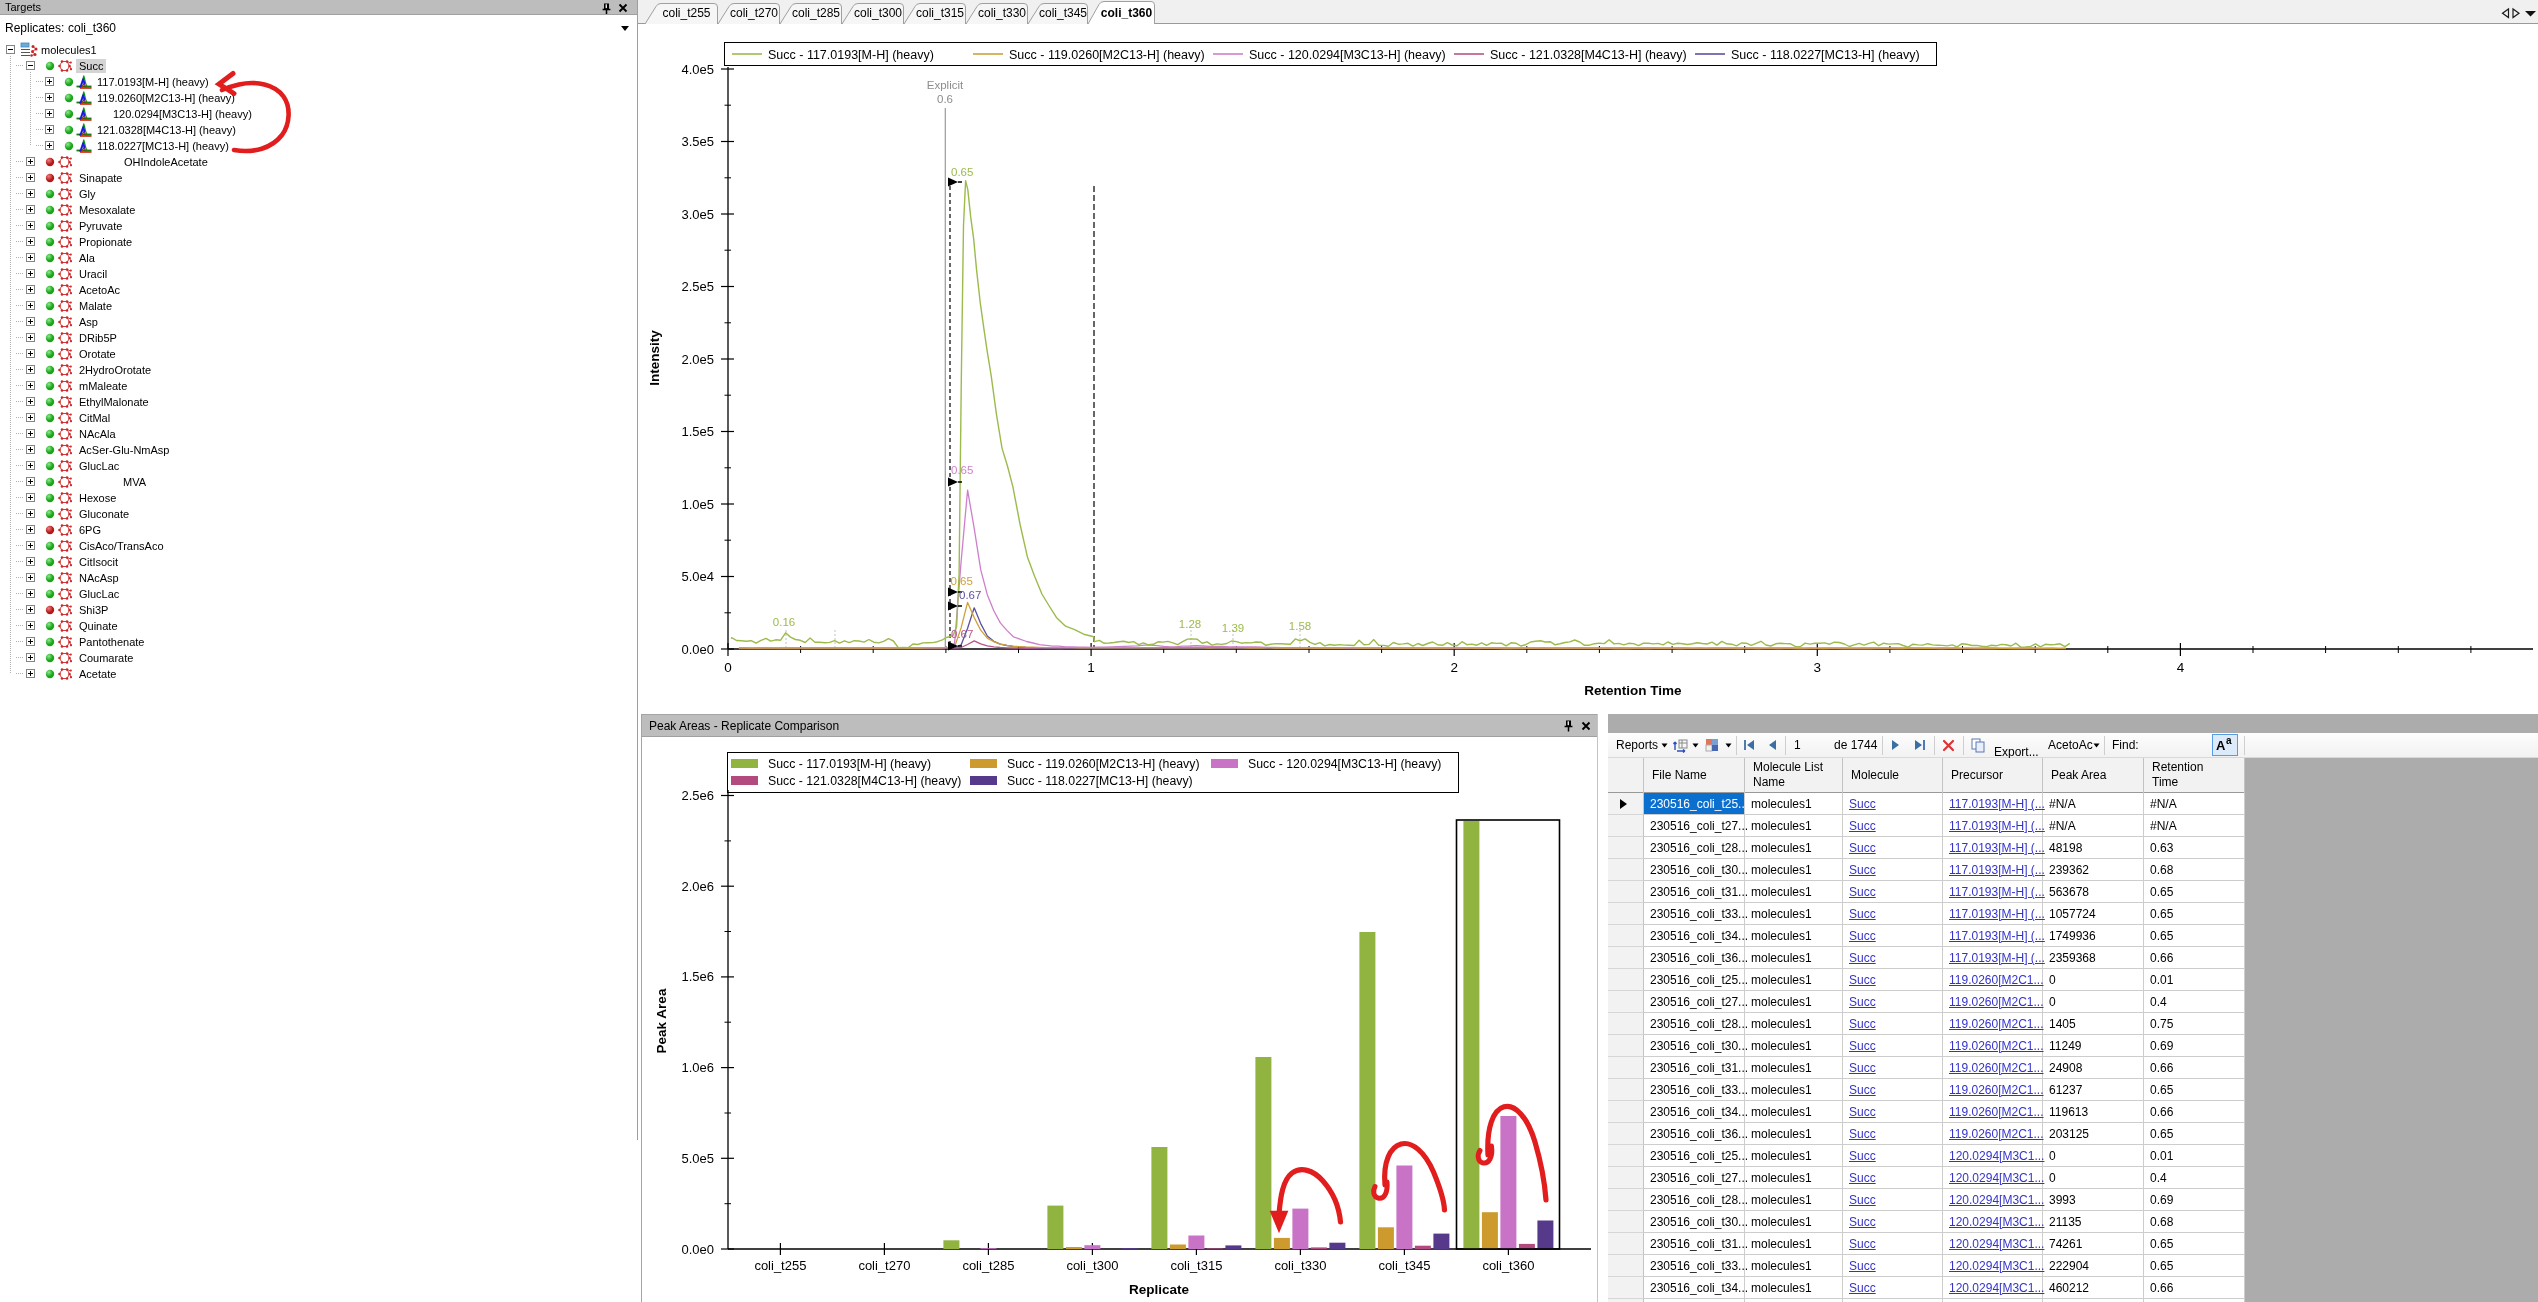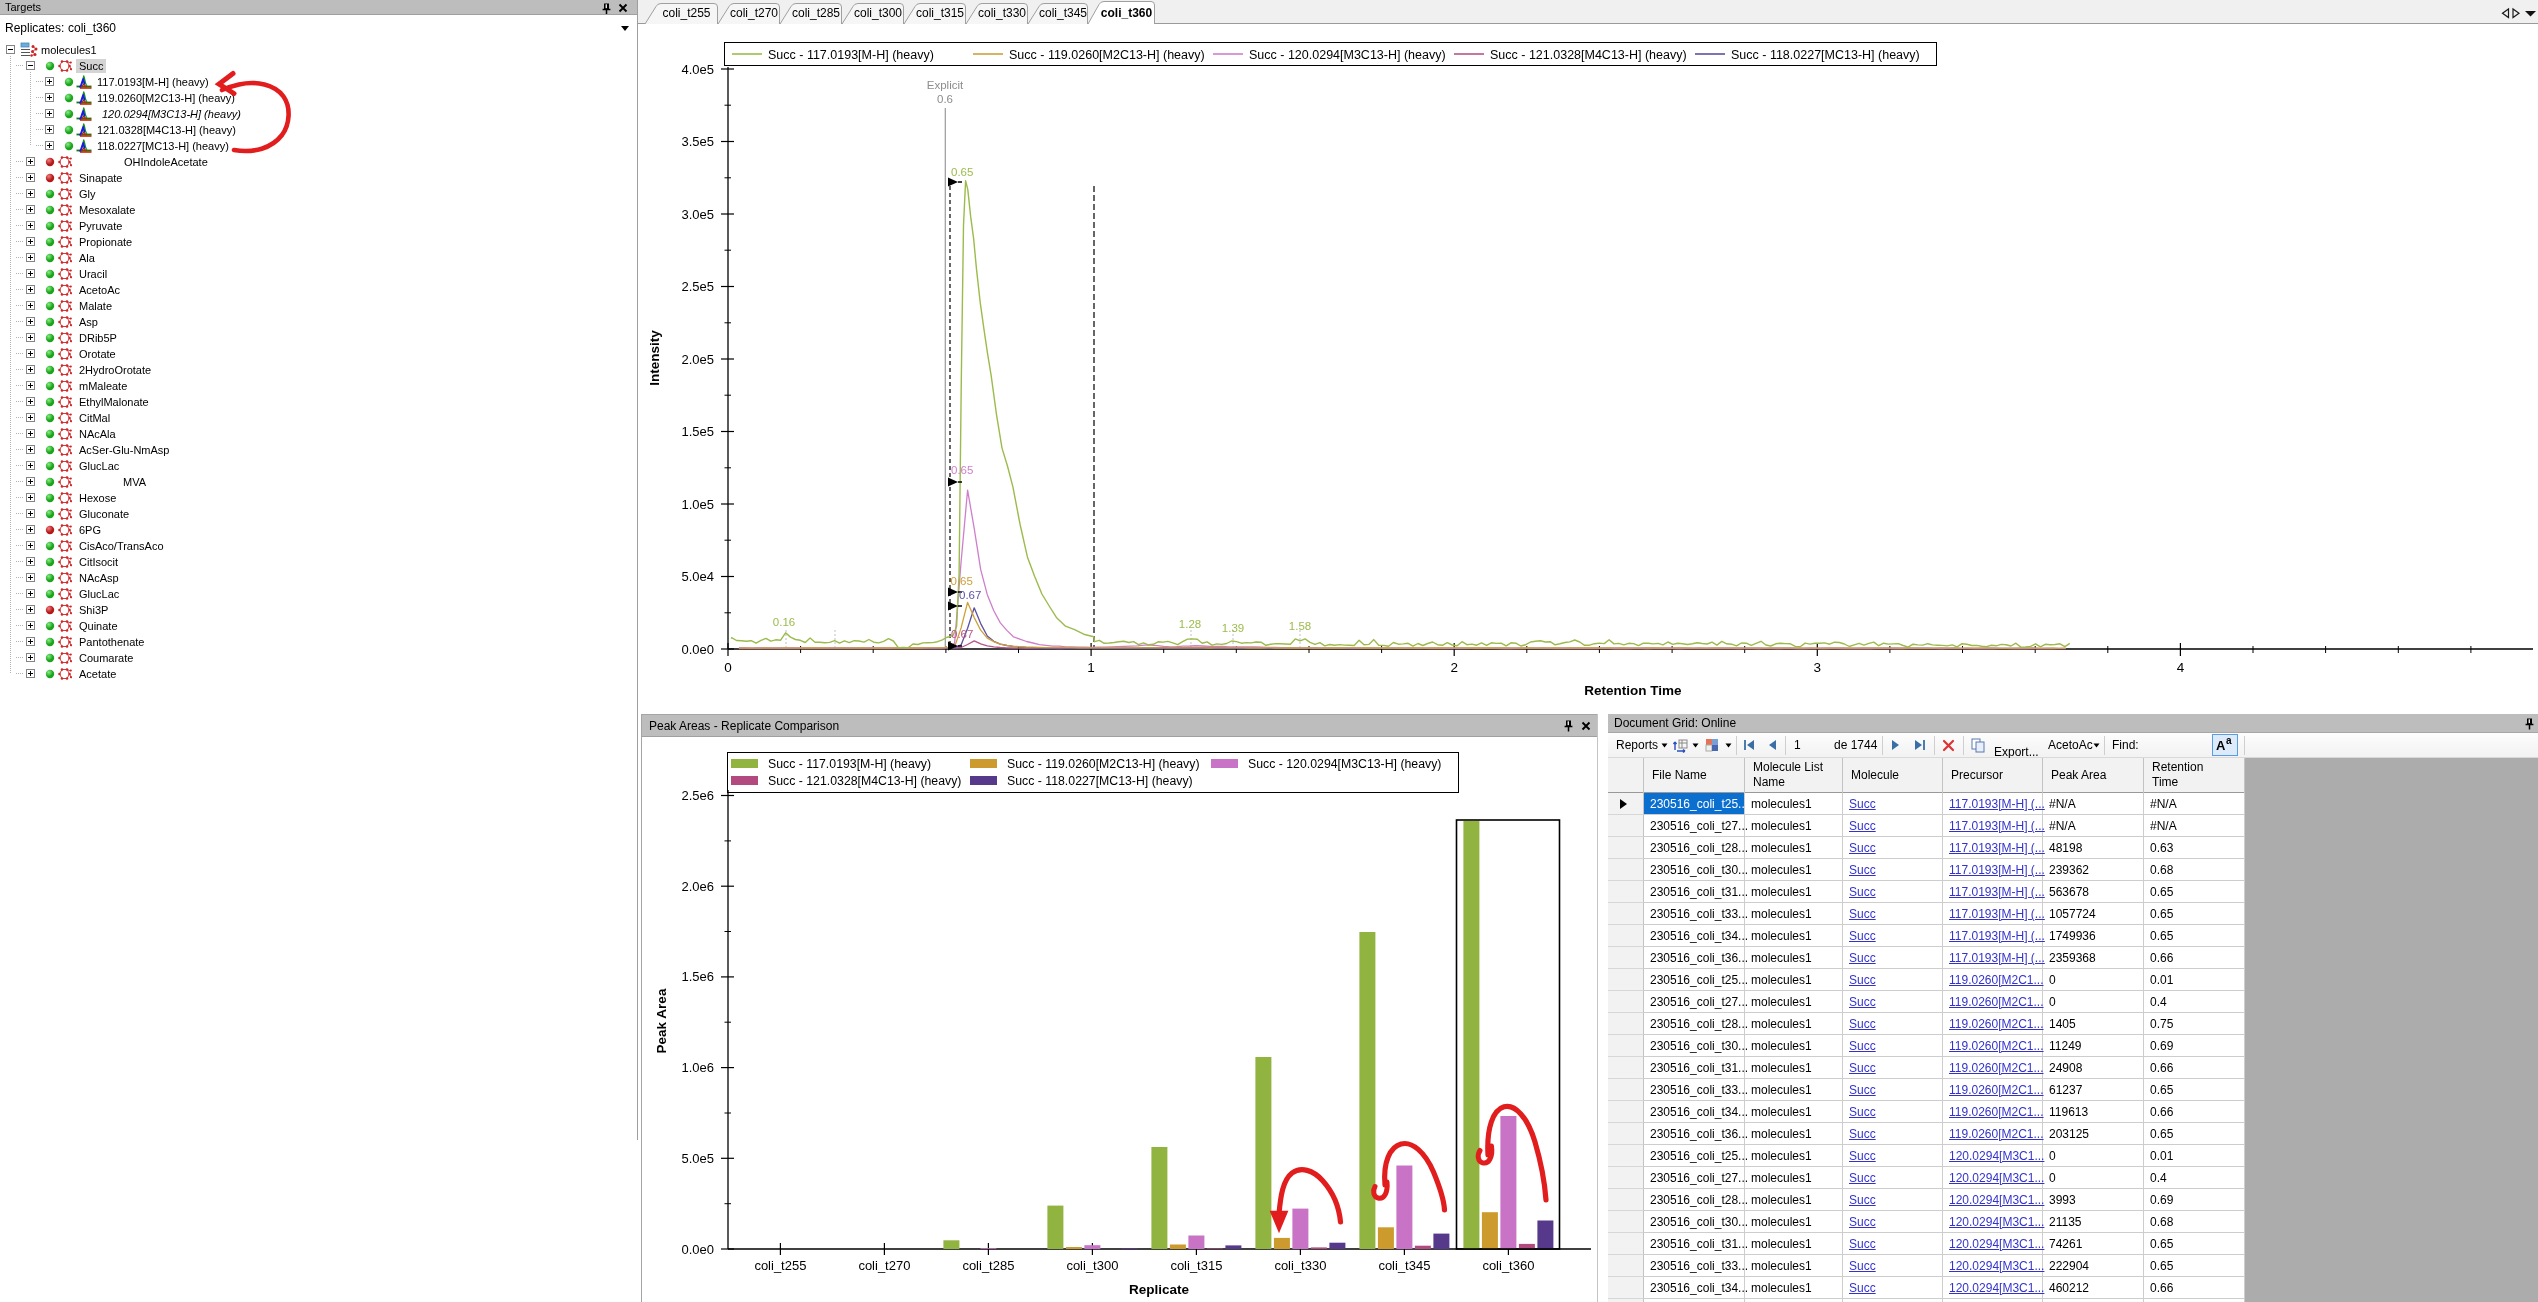--- a/index.html
+++ b/index.html
@@ -171,21 +171,21 @@
         </defs>
         <circle cx="5" cy="5" r="4.2" fill="url(#d64_68)"></circle>
       </svg>
       <svg style="left:76px;top:66px" width="16" height="15" viewBox="0 0 16 15">
         <path d="M0.5 11.5 L15.5 11.5" stroke="#157a15" stroke-width="1.8" fill="none"></path>
         <path d="M4 13 L15.5 13" stroke="#cc2200" stroke-width="1.6" fill="none"></path>
         <path d="M5 12.5 L7.8 9.2 L10.5 12.5" stroke="#cc2200" stroke-width="1.2" fill="none"></path>
         <path d="M4.5 11.5 C6.5 10.5 6.8 2.5 7.8 1 C8.8 2.5 9.2 10.5 11.5 11.5" stroke="#0d990d" stroke-width="1.2" fill="none"></path>
         <path d="M3.5 12.3 C5.5 11.3 6.2 5.5 7.3 4.2 C7.9 4.8 7.9 7.5 8.6 9.5" stroke="#1a1ae0" stroke-width="1.9" fill="none"></path>
       </svg>
-      <div class="abs" style="left:99px;top:66px;padding:0 3px;line-height:14px;font-style:italic;">120.0294[M3C13-H] (heavy)</div>
+      <div class="abs" style="left:110px;top:66px;padding:0 3px;line-height:14px;">120.0294[M3C13-H] (heavy)</div>
       <div class="abs" style="left:45px;top:84px;width:9px;height:9px;border:1px solid #848484;background:#fff">
         <div class="abs" style="left:1px;top:3px;width:5px;height:1px;background:#000"></div>
         <div class="abs" style="left:3px;top:1px;width:1px;height:5px;background:#000"></div>
       </div>
       <svg style="left:64px;top:84px" width="10" height="10" viewBox="0 0 10 10">
         <defs>
           <radialGradient id="d64_84" cx="35%" cy="30%">
             <stop offset="0%" stop-color="#8ae98a"></stop>
             <stop offset="100%" stop-color="#1aa51a"></stop>
           </radialGradient>
@@ -1411,28 +1411,20 @@
     <g stroke="#E21D1D" fill="none" stroke-linecap="round">
       <path d="M1279,1214 C1280.5,1196 1283,1180 1292,1173 C1301,1166.5 1313,1170 1322.5,1180.5 C1332,1191 1339,1206 1340.5,1222" stroke-width="5.2"></path>
       <path d="M1271.5,1212 L1279,1230 L1286.5,1212 Z" fill="#E21D1D" stroke-width="2.5"></path>
       <path d="M1385,1185 C1383,1162 1390,1147 1401,1144 C1412,1141 1425,1152 1433.5,1172 C1441,1190 1444,1200 1444.5,1210" stroke-width="5.2"></path>
       <path d="M1387,1182 C1388,1192 1384.5,1199.5 1378,1198 C1373.5,1196.9 1372.5,1191 1375,1186.5" stroke-width="5"></path>
       <path d="M1488,1155 C1486.5,1128 1493,1110 1504,1106.8 C1515,1103.8 1527.5,1117 1535,1142 C1541.5,1164 1545,1186 1546,1200" stroke-width="5.2"></path>
       <path d="M1491.5,1146 C1493,1156.5 1489,1164.5 1482.5,1162.8 C1477.8,1161.5 1477,1155 1480,1150.5" stroke-width="5"></path>
     </g>
   </svg>
 <div class="abs" style="left:1608px;top:714px;width:930px;height:588px;background:#ACACAC">
-<div class="abs" style="left:0;top:0;width:930px;height:19px;background:#BDBDBD;border-bottom:1px solid #a6a6a6">
-      <div class="abs" style="left:6px;top:2px;font-size:12px;color:#000">Document Grid: Online</div>
-      <svg style="left:916px;top:4px" width="11" height="12" viewBox="0 0 11 12">
-        <path d="M3 0.5 h5 v5.5 h-5 z" fill="#000"></path>
-        <rect x="4.6" y="1.3" width="1.3" height="3.9" fill="#fff"></rect>
-        <path d="M1.6 6.6 h7.8 M5.5 7 v4.5" stroke="#000" stroke-width="1.5" fill="none"></path>
-      </svg>
-    </div>
 <div class="abs" style="left:0;top:19px;width:930px;height:25px;background:linear-gradient(#fdfdfd,#f2f2f2);border-bottom:1px solid #d9d9d9;font-size:12px">
       <div class="abs" style="left:8px;top:5px;">Reports</div>
       <svg style="left:53px;top:10px" width="7" height="5" viewBox="0 0 7 5">
         <path d="M0.5 0.5 L6.5 0.5 L3.5 4.5 Z" fill="#000"></path>
       </svg>
       <svg style="left:64px;top:4px" width="17" height="17" viewBox="0 0 17 17">
         <path d="M3 13 L3 5 M3 5 L1.5 7 M3 5 L4.5 7" stroke="#2a52be" stroke-width="1.4" fill="none"></path>
         <path d="M5 14 L13 14 M13 14 L11 12.5 M13 14 L11 15.5" stroke="#2a52be" stroke-width="1.4" fill="none"></path>
         <rect x="7" y="3" width="8" height="8" fill="none" stroke="#888"></rect>
         <path d="M7 6 h8 M10 3 v8" stroke="#888"></path>

